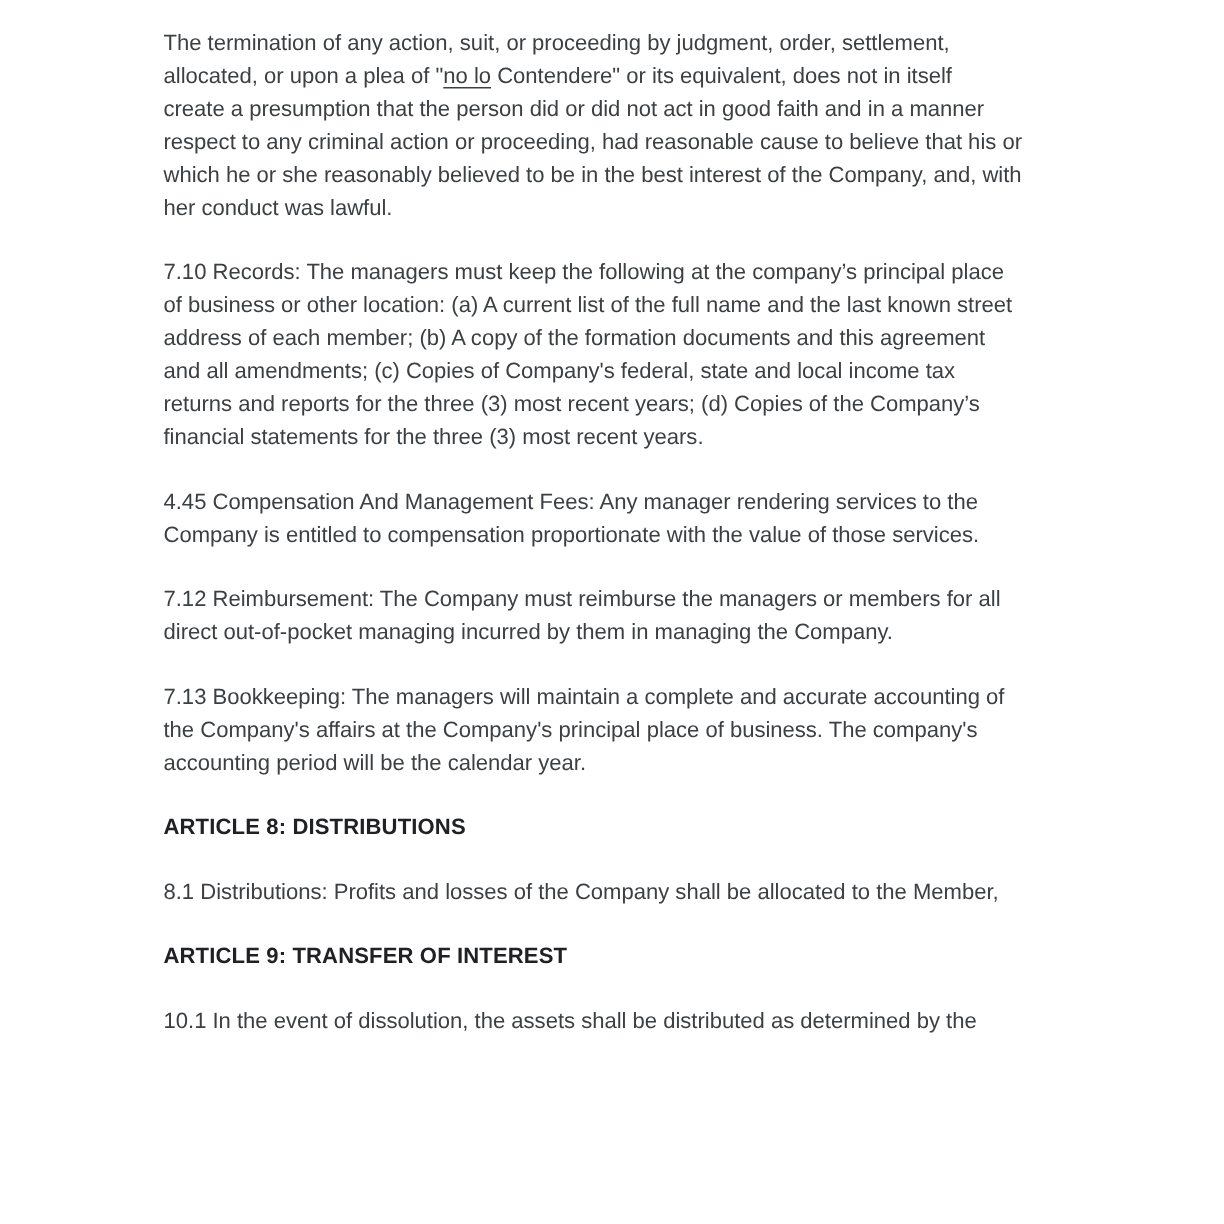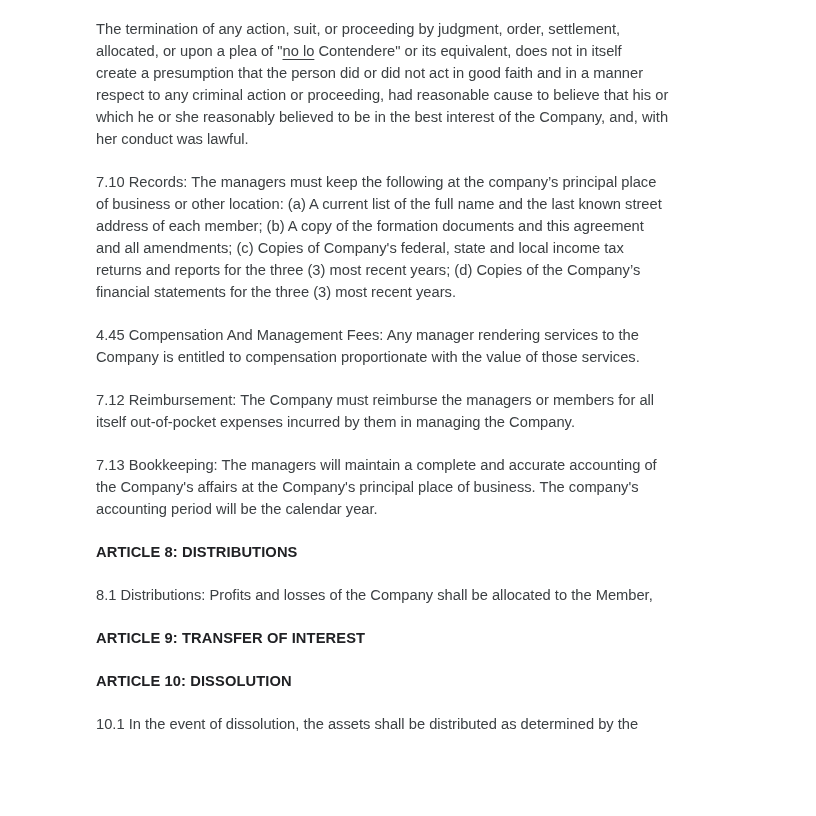--- a/index.html
+++ b/index.html
@@ -17,21 +17,21 @@
     width: 816px;
     min-height: 816px;
     padding: 18px 96px 0 96px;
     font-family: "Liberation Sans", sans-serif;
     font-size: 14.7px;
     line-height: 22px;
     color: var(--body-color, #3c4043);
     background: #ffffff;
   }
   .block {
-    margin: 0 0 21px 0;
+    margin: 0 0 21px 13px;
   }
   .block:last-child {
     margin-bottom: 0;
   }
   .line {
     white-space: nowrap;
   }
   .heading {
     font-weight: 700;
     color: var(--heading-color, #202124);
@@ -69,21 +69,21 @@
     <div class="line">financial statements for the three (3) most recent years.</div>
   </div>
 
   <div class="block">
     <div class="line">4.45 Compensation And Management Fees: Any manager rendering services to the</div>
     <div class="line">Company is entitled to compensation proportionate with the value of those services.</div>
   </div>
 
   <div class="block">
     <div class="line">7.12 Reimbursement: The Company must reimburse the managers or members for all</div>
-    <div class="line">itself out-of-pocket expenses incurred by them in managing the Company.</div>
+    <div class="line">direct out-of-pocket managing incurred by them in managing the Company.</div>
   </div>
 
   <div class="block">
     <div class="line">7.13 Bookkeeping: The managers will maintain a complete and accurate accounting of</div>
     <div class="line">the Company's affairs at the Company's principal place of business. The company's</div>
     <div class="line">accounting period will be the calendar year.</div>
   </div>
 
   <div class="block heading">
     <div class="line">ARTICLE 8: DISTRIBUTIONS</div>
@@ -91,21 +91,18 @@
 
   <div class="block">
     <div class="line">8.1 Distributions: Profits and losses of the Company shall be allocated to the Member,</div>
   </div>
 
   <div class="block heading">
     <div class="line">ARTICLE 9: TRANSFER OF INTEREST</div>
   </div>
 
 
-  <div class="block heading">
-    <div class="line">ARTICLE 10: DISSOLUTION</div>
-  </div>
 
   <div class="block">
     <div class="line">10.1 In the event of dissolution, the assets shall be distributed as determined by the</div>
   </div>
 
 </div>
 
 </body></html>

